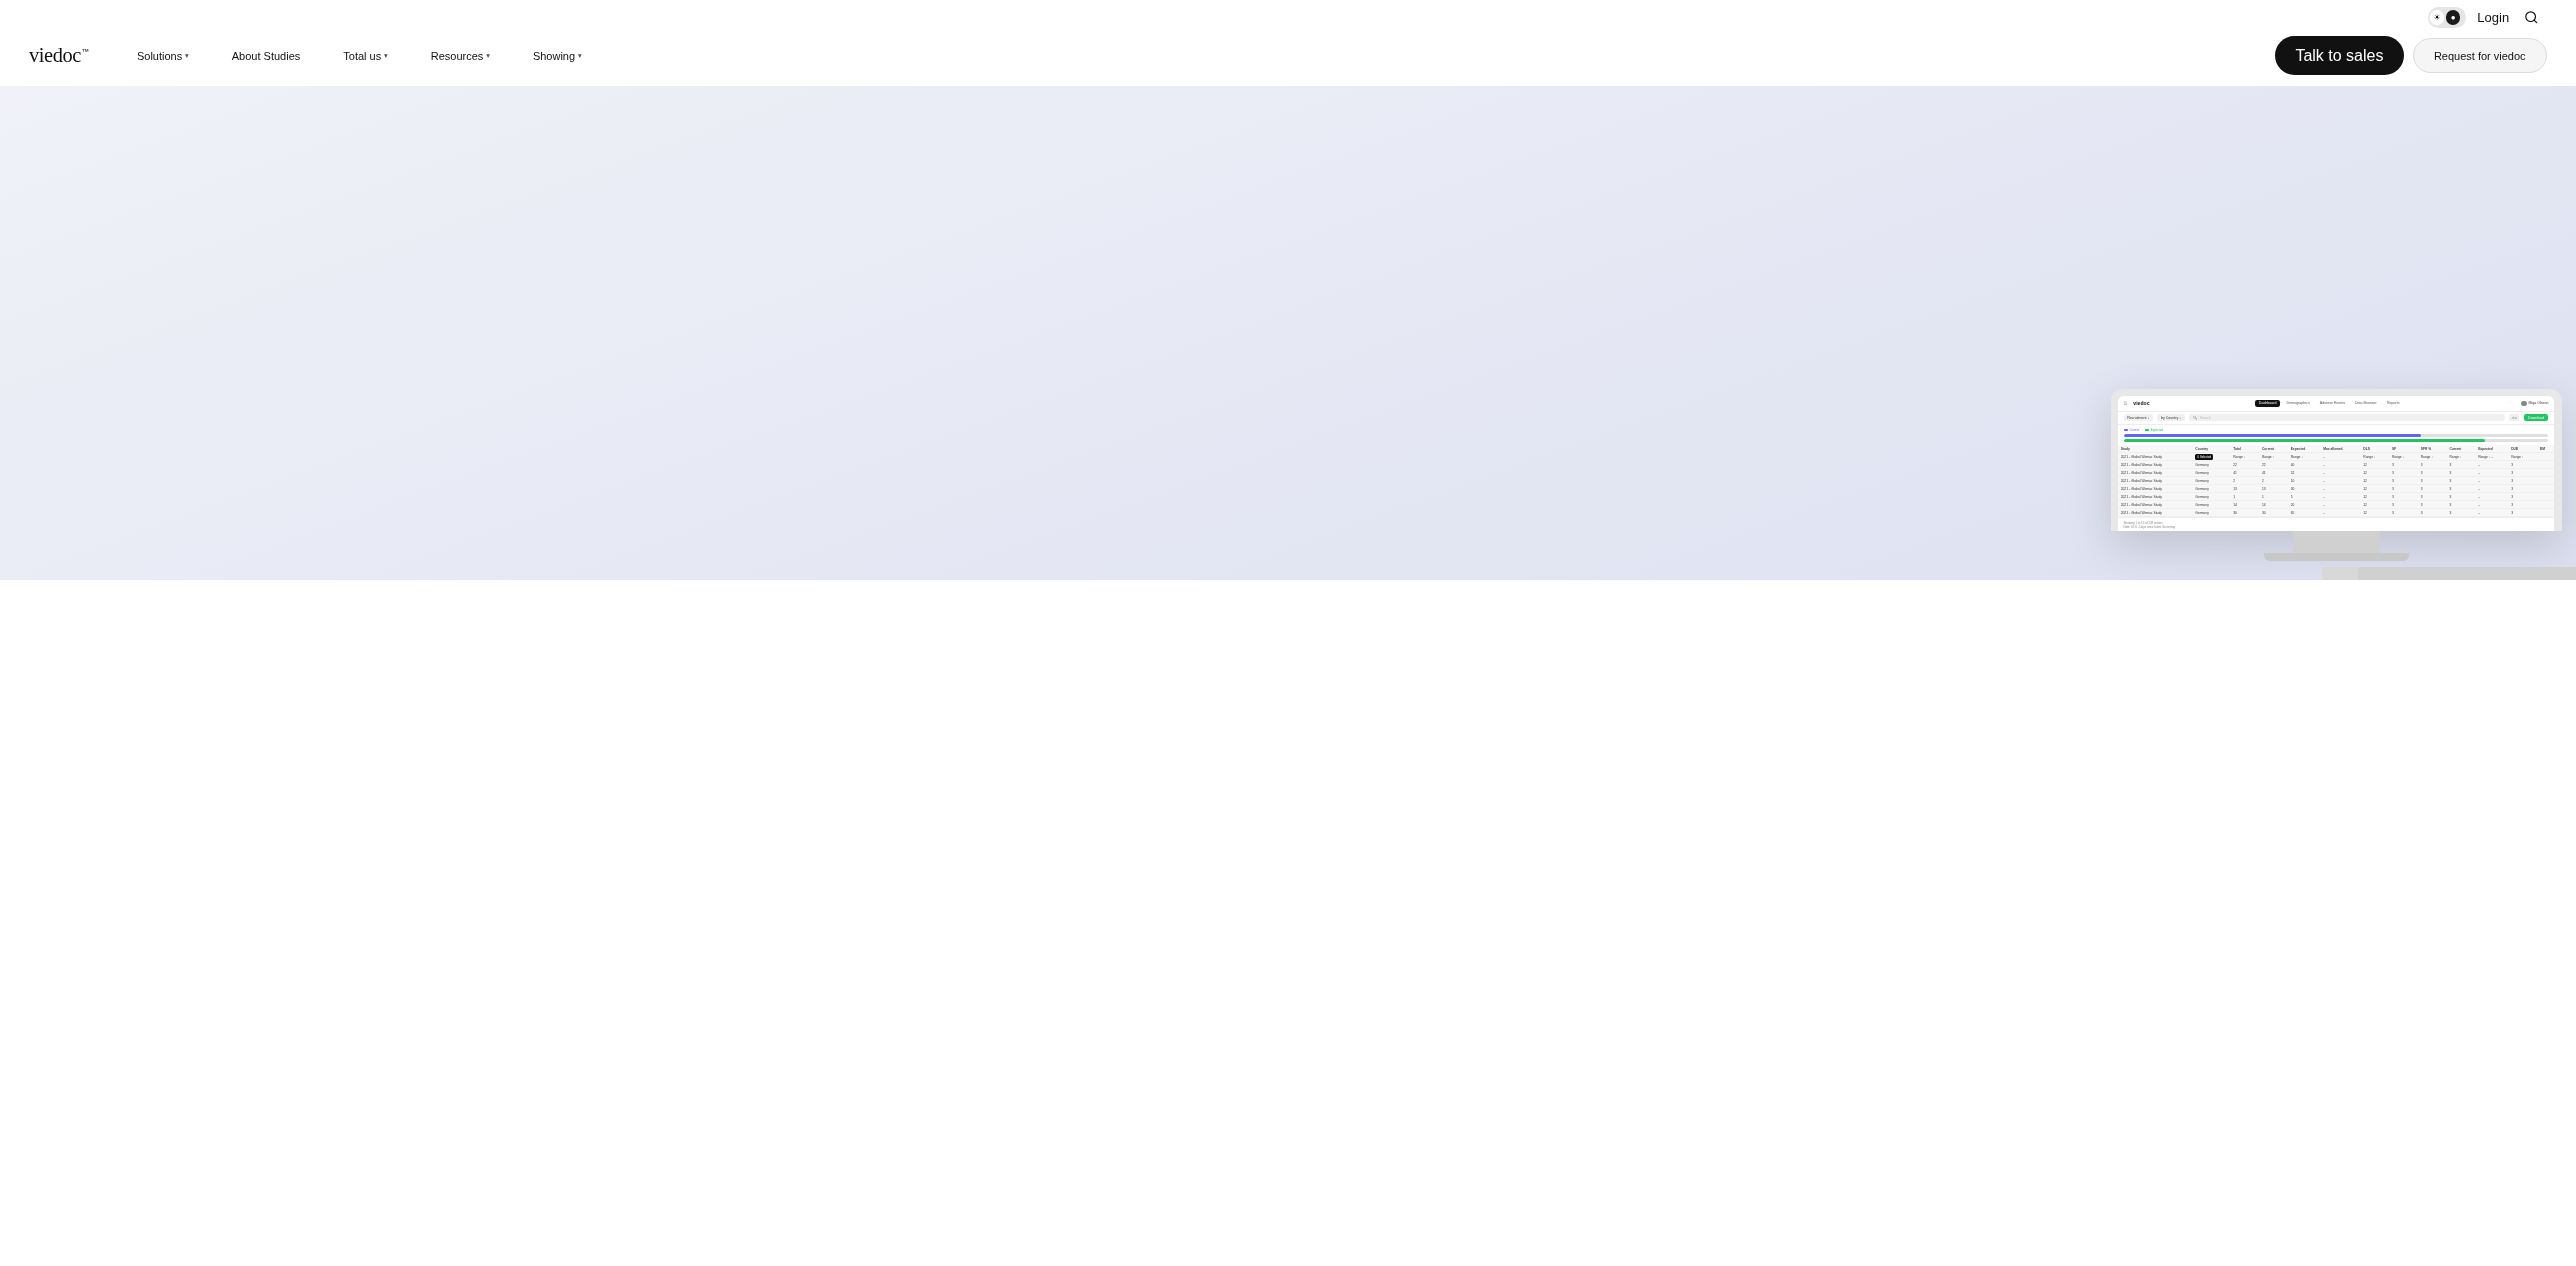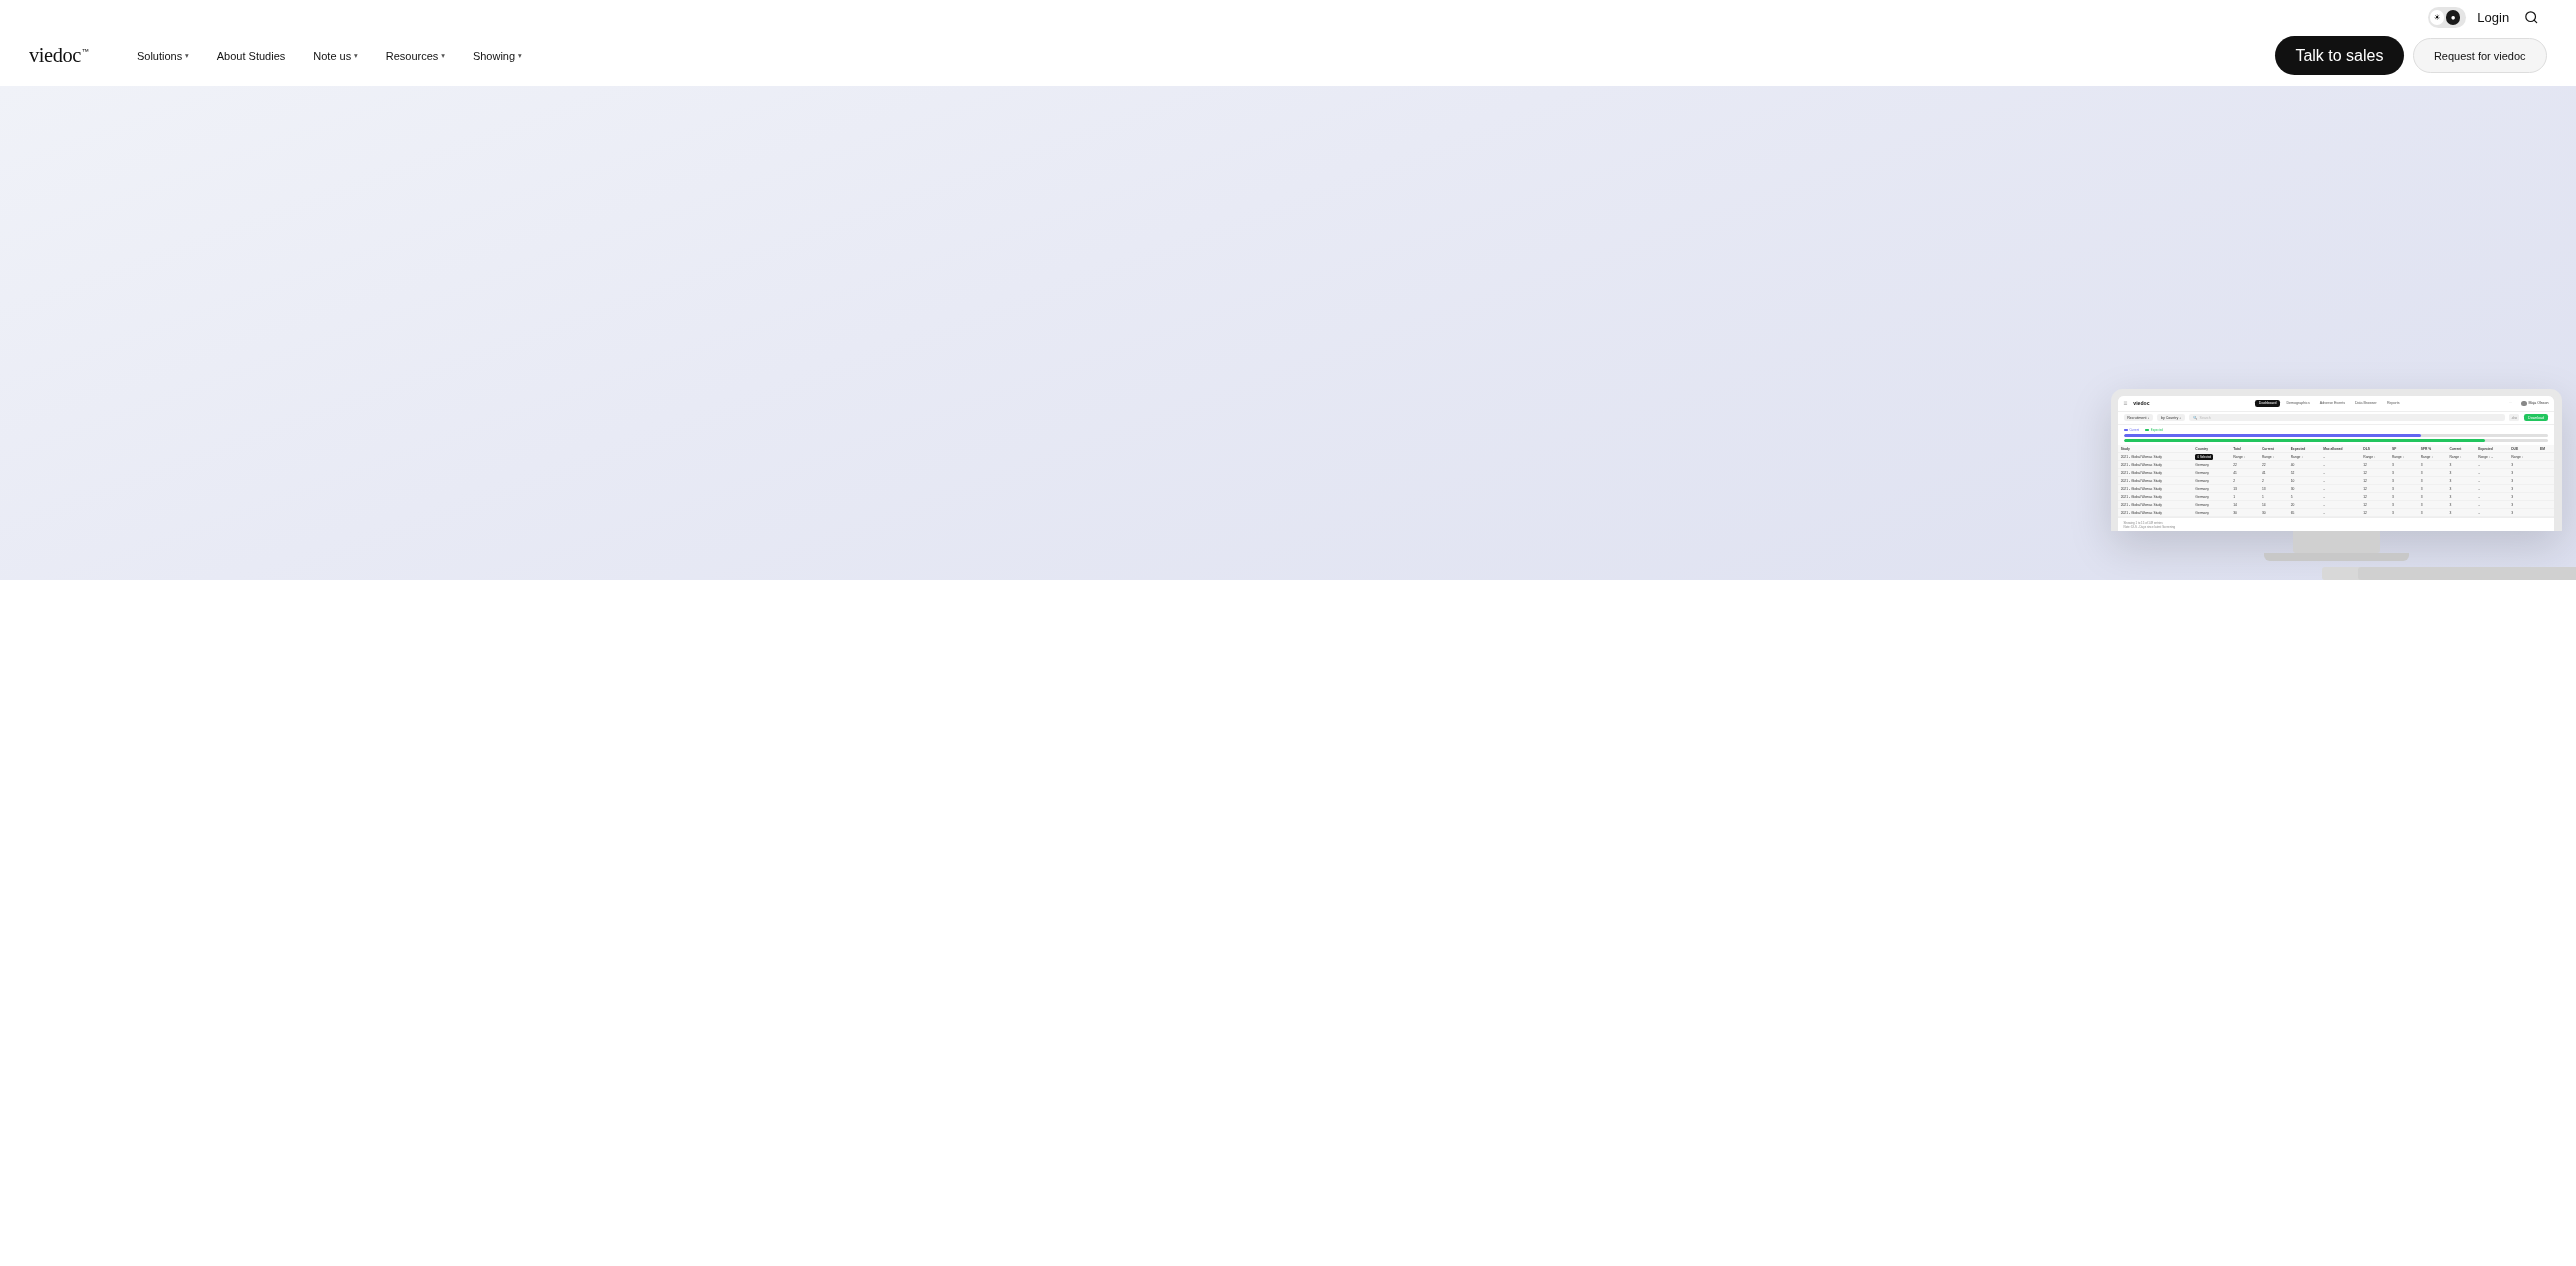--- a/index.html
+++ b/index.html
@@ -90,21 +90,21 @@
     }
     .logo-tm {
       font-size: 7.3px;
       color: #111;
       margin-top: 2.9px;
       margin-left: 0.7px;
     }
     .nav-links {
       display: flex;
       align-items: center;
-      gap: 2px;
+      gap: 17px;
       flex: 1;
     }
     .nav-item {
       display: flex;
       align-items: center;
       padding: 5.8px 13px;
       font-size: 11px;
       color: #111;
       cursor: pointer;
       text-decoration: none;
@@ -403,21 +403,21 @@
   </a>
   <div class="nav-links">
     <a class="nav-item" href="#">
       <span>Solutions</span>
       <span class="chevron">▾</span>
     </a>
     <a class="nav-item" href="#">
       <span>About Studies</span>
     </a>
     <a class="nav-item" href="#">
-      <span>Note us</span>
+      <span>Total us</span>
       <span class="chevron">▾</span>
     </a>
     <a class="nav-item" href="#">
       <span>Resources</span>
       <span class="chevron">▾</span>
     </a>
     <a class="nav-item" href="#">
       <span>Showing</span>
       <span class="chevron">▾</span>
     </a>

